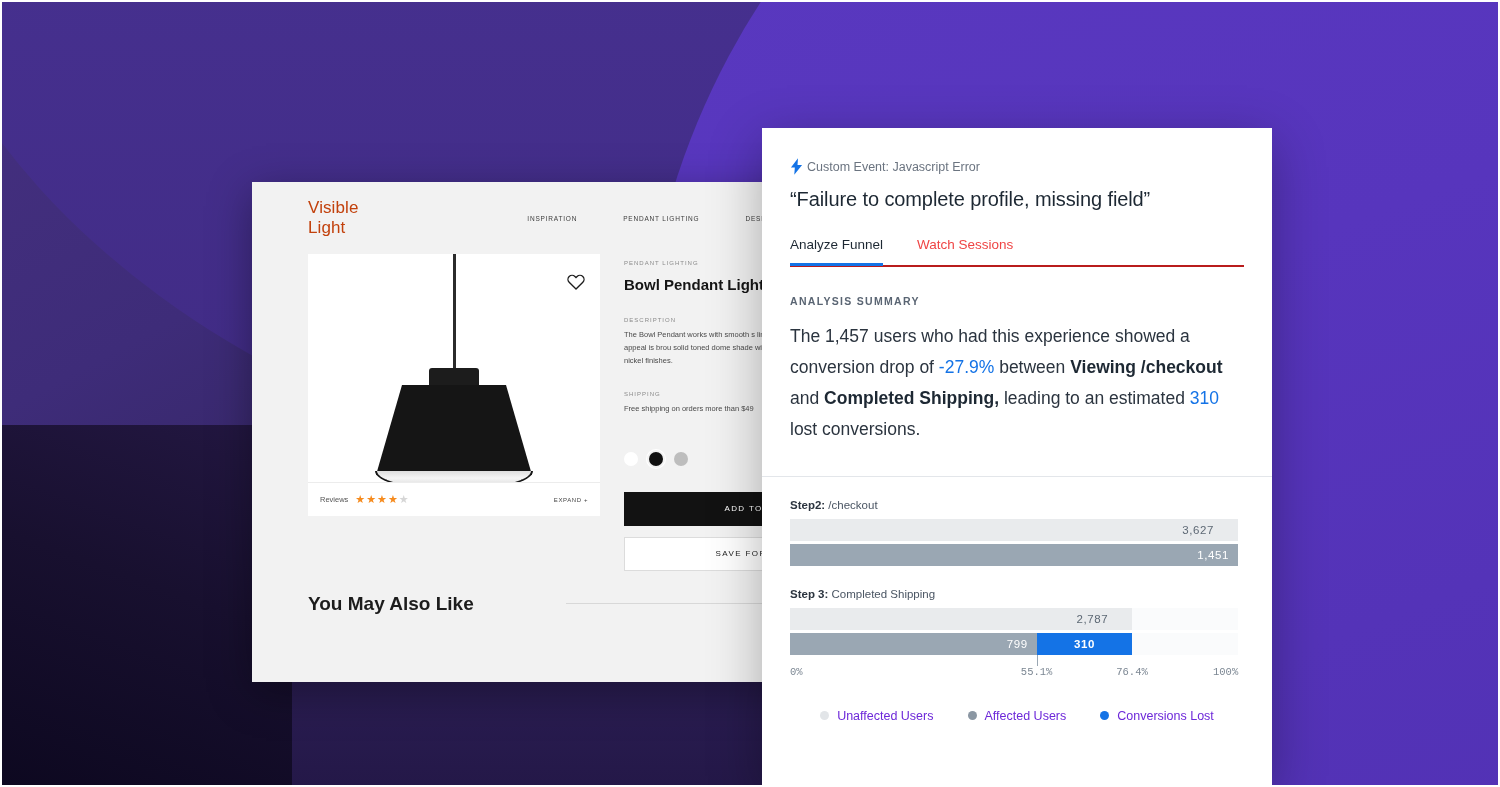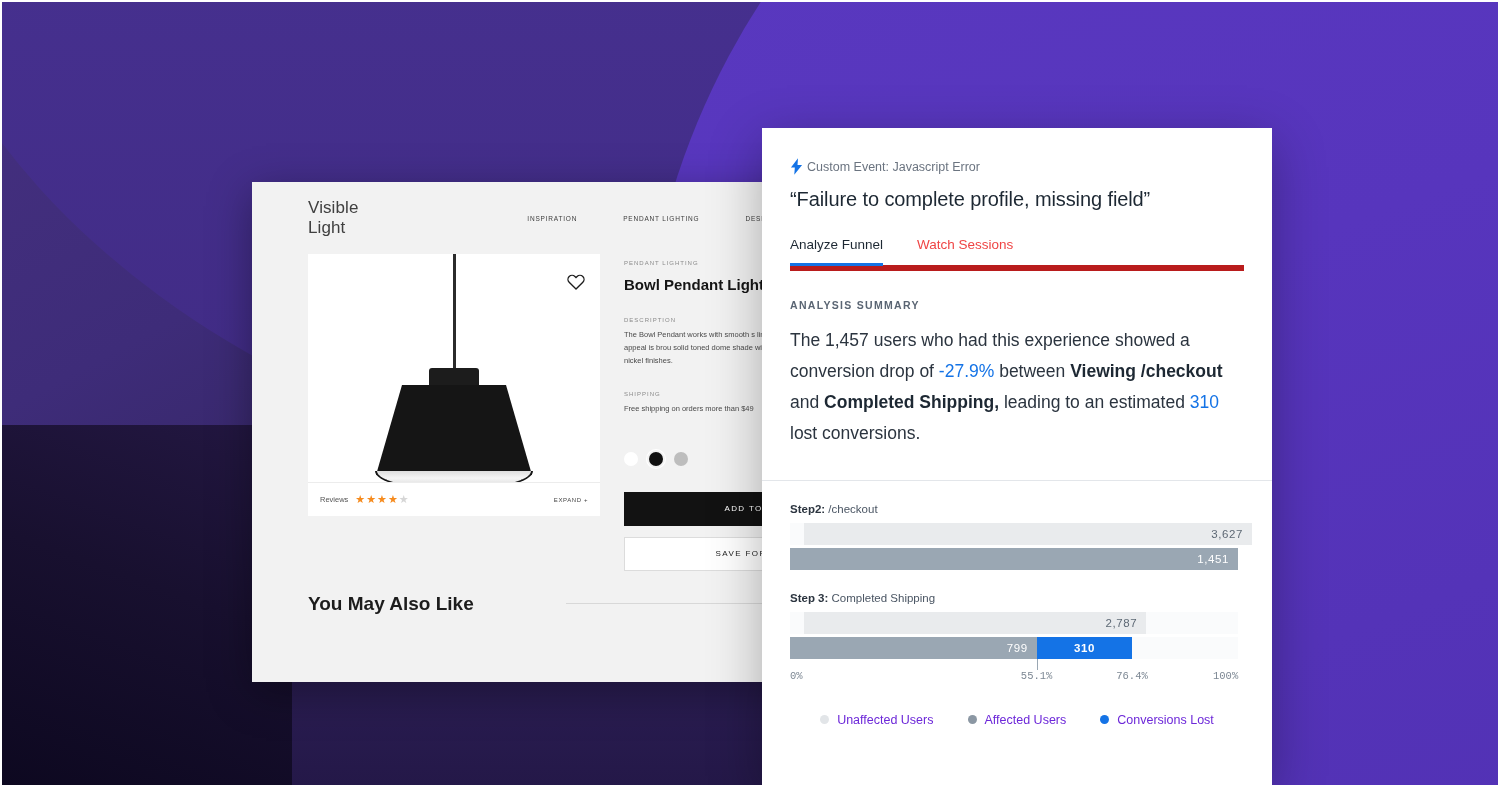--- a/index.html
+++ b/index.html
@@ -44,21 +44,21 @@
     z-index:40; pointer-events:none;
   }
 
   
   #shop {
     position:absolute; left:252px; top:182px; width:700px; height:500px;
     background:#f2f2f2; z-index:10; overflow:hidden;
     box-shadow: 0 10px 40px rgba(0,0,0,.35);
   }
   .shop-header { height:72px; display:flex; align-items:center; padding:0 56px; }
-  .shop-brand { font-size:17px; color:#404040; letter-spacing:.1px; }
+  .shop-brand { font-size:17px; color:#c2410c; letter-spacing:.1px; }
   .shop-nav { margin-left:145px; display:flex; gap:46px; }
   .shop-nav a {
     font-size:6.5px; letter-spacing:.8px; color:#3b3b3b;
     text-decoration:none; text-transform:uppercase; white-space:nowrap;
   }
   .shop-body { display:flex; padding:0 56px; gap:0; }
   .gallery { width:292px; }
   .gallery-img {
     position:relative; width:292px; height:228px; background:#fff;
     display:flex; align-items:flex-end; justify-content:center; overflow:hidden;
@@ -123,21 +123,21 @@
     position:absolute; left:762px; top:128px; width:510px; height:659px;
     background:#fff; z-index:20;
     box-shadow:0 14px 50px rgba(0,0,0,.3);
     display:flex; flex-direction:column; overflow:hidden;
   }
   .panel-head { padding:30px 28px 0; }
   .event-row { display:flex; align-items:center; gap:4px; }
   .bolt { width:13px; height:17px; display:block; }
   .event-label { font-size:12.5px; color:#6b7480; }
   .err-title { font-size:20px; color:#1d2833; margin-top:13px; letter-spacing:-.1px; }
-  .tabs { display:flex; gap:34px; margin-top:26px; border-bottom:6px solid #b91c1c; }
+  .tabs { display:flex; gap:34px; margin-top:26px; border-bottom:2px solid #b91c1c; }
   .tab {
     font-size:13.5px; color:#ef4444; padding-bottom:11px;
     border-bottom:3px solid transparent; margin-bottom:-1px; cursor:pointer;
   }
   .tab.active { color:#1d2833; border-bottom-color:#1473e6; }
 
   .summary { padding:28px 28px 30px; border-bottom:1px solid #e3e6ea; }
   .summary-kicker { font-size:10.5px; letter-spacing:1.3px; color:#5a6573; font-weight:bold; }
   .summary-text { font-size:17.5px; line-height:1.78; color:#2b3views; color:#2b343f; margin-top:14px; }
   .summary-text { color:#2b343f; }
@@ -148,21 +148,21 @@
   .step-label { font-size:11.5px; color:#2b343f; margin-bottom:8px; }
   .step-label b { font-weight:bold; }
   .step-label span { color:#4a5563; }
   .track { position:relative; width:448px; height:22px; background:#fafbfc; margin-bottom:3px; }
   .bar {
     position:absolute; left:0; top:0; height:22px;
     display:flex; align-items:center; justify-content:flex-end;
     font-size:11.5px; letter-spacing:.6px;
     font-family:"Liberation Sans", sans-serif;
   }
-  .bar.light { background:#e9ebed; color:#5d6874; padding-right:9px;margin-left:14px; }
+  .bar.light { background:#e9ebed; color:#5d6874; padding-right:24px; }
   .bar.grey  { background:#9aa7b3; color:#fff; padding-right:9px; }
   .bar.blue  {
     background:#1473e6; color:#fff;
     justify-content:center; font-weight:bold;
   }
   .step-gap { height:19px; }
   .tickline {
     position:absolute; top:22px; width:1px; height:11px; background:#9aa7b3;
   }
   .axis { position:relative; width:448px; height:16px; margin-top:11px; }

